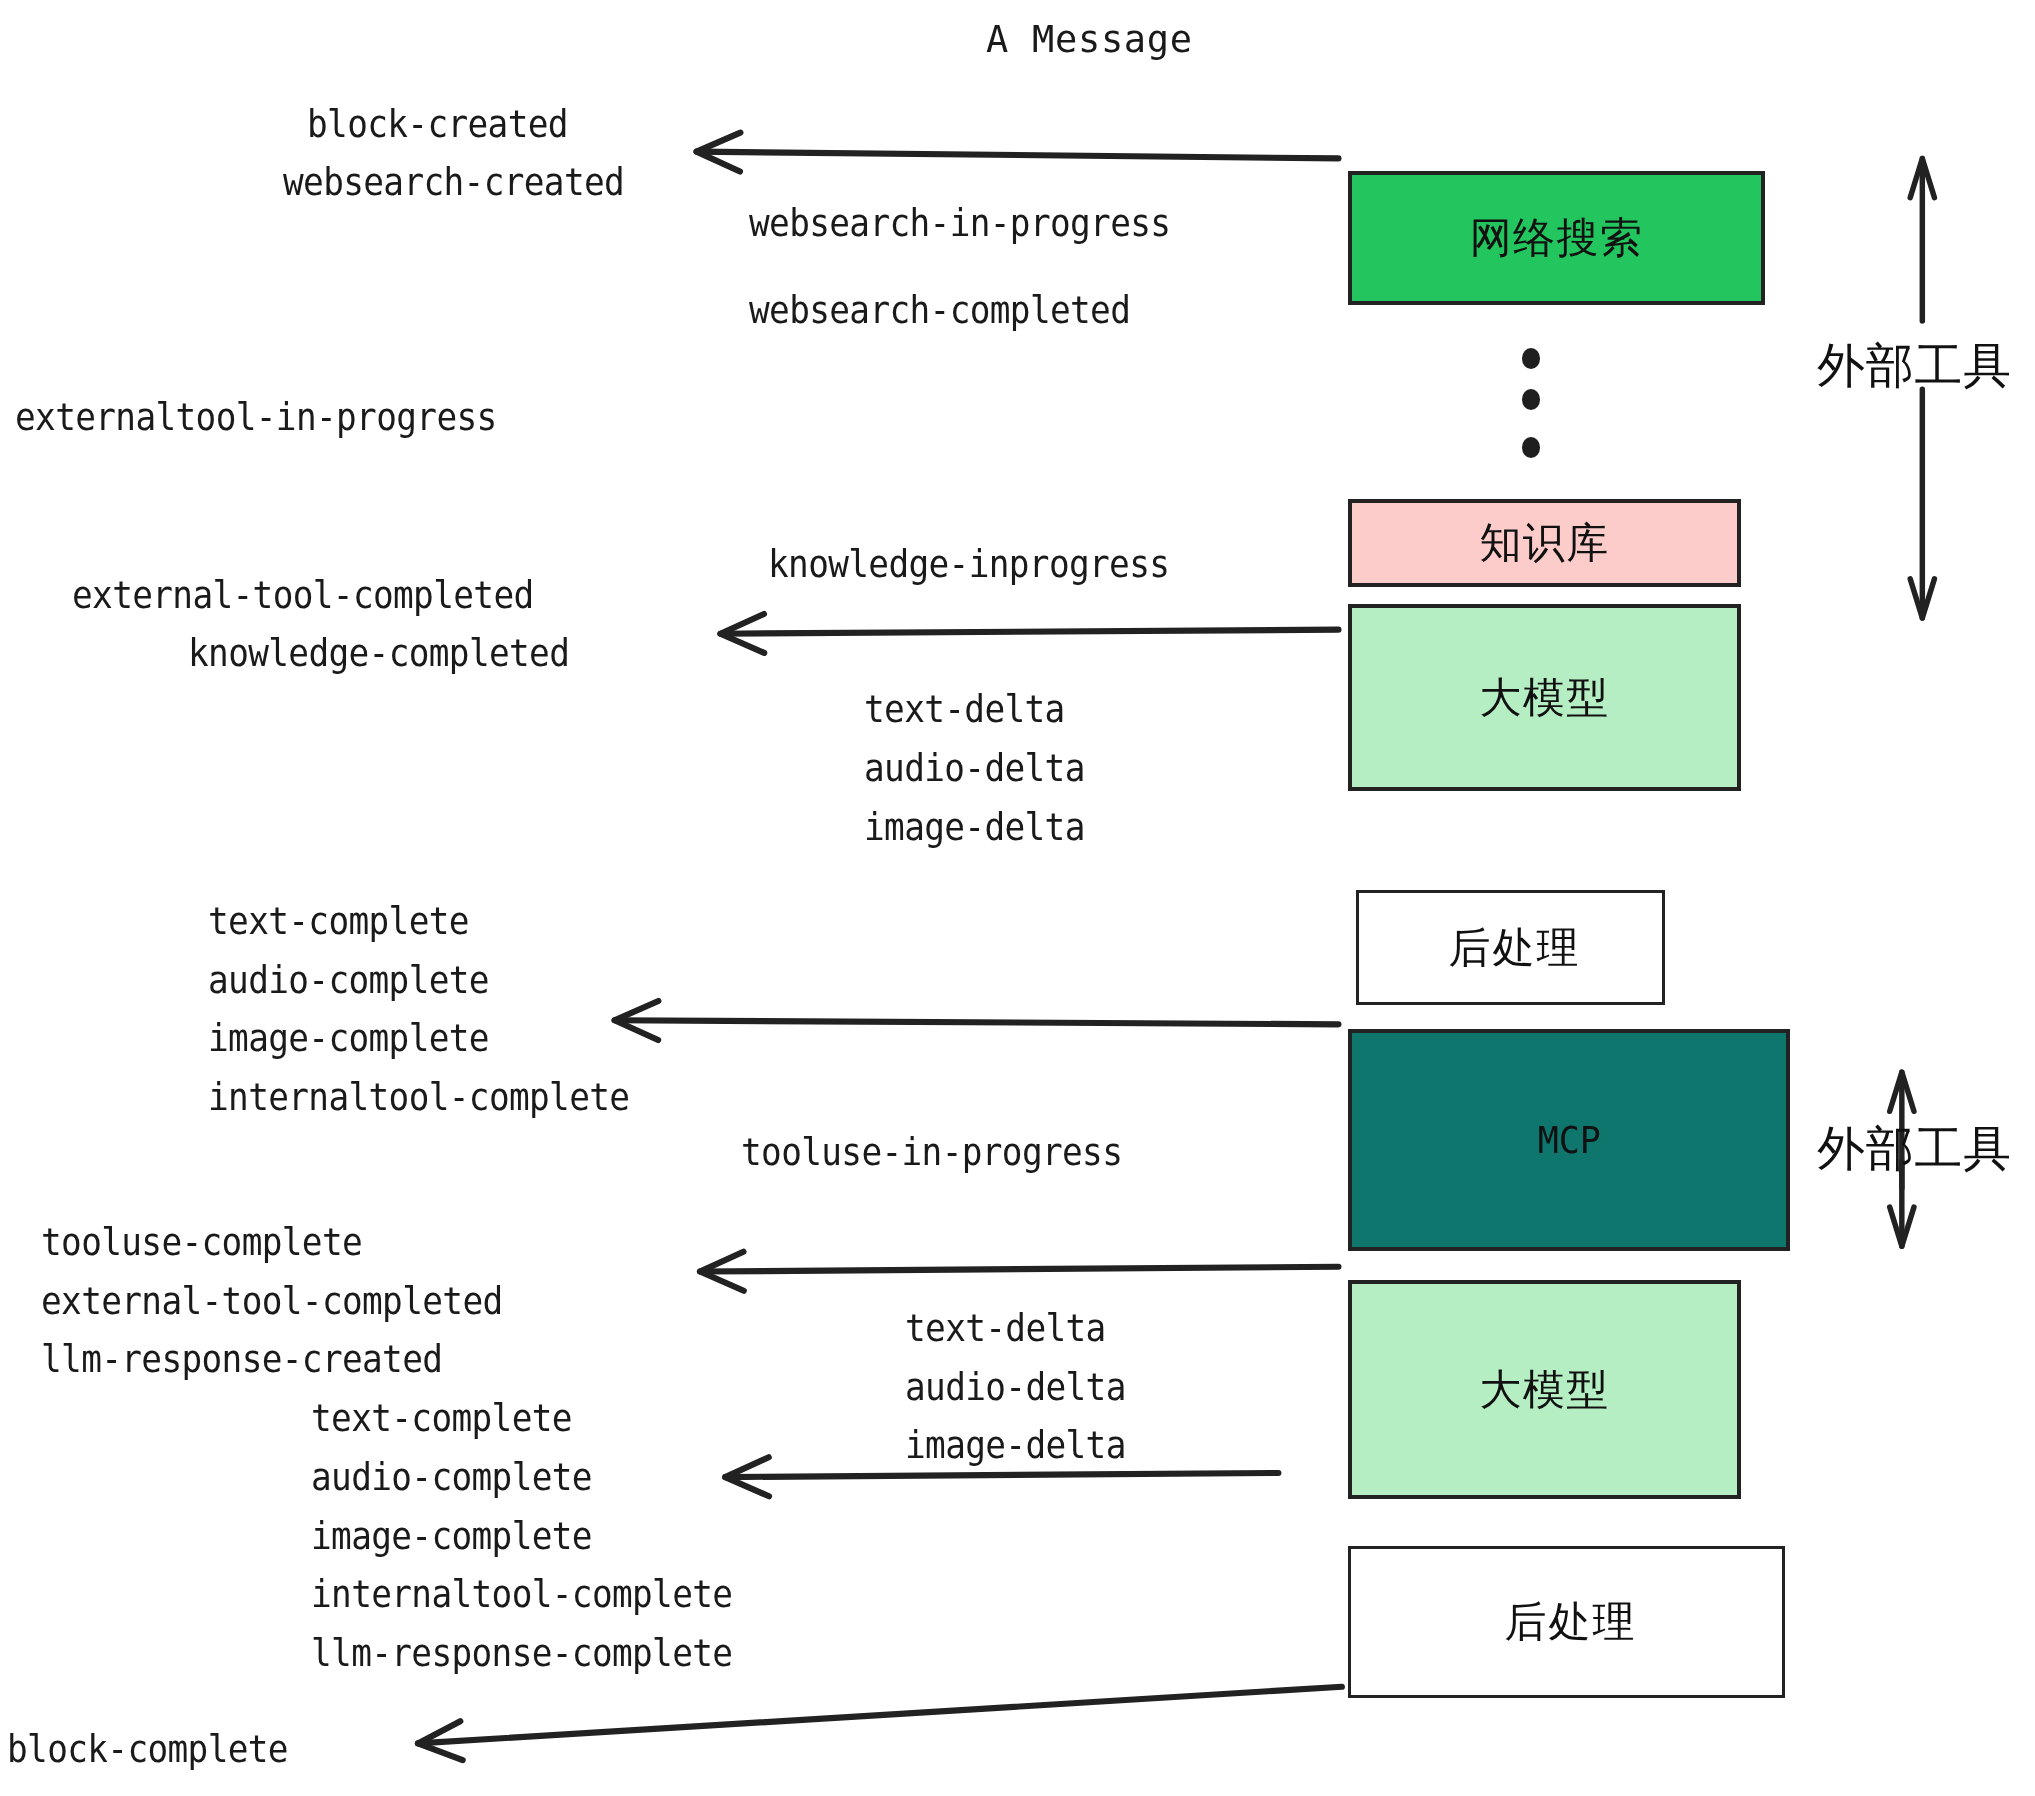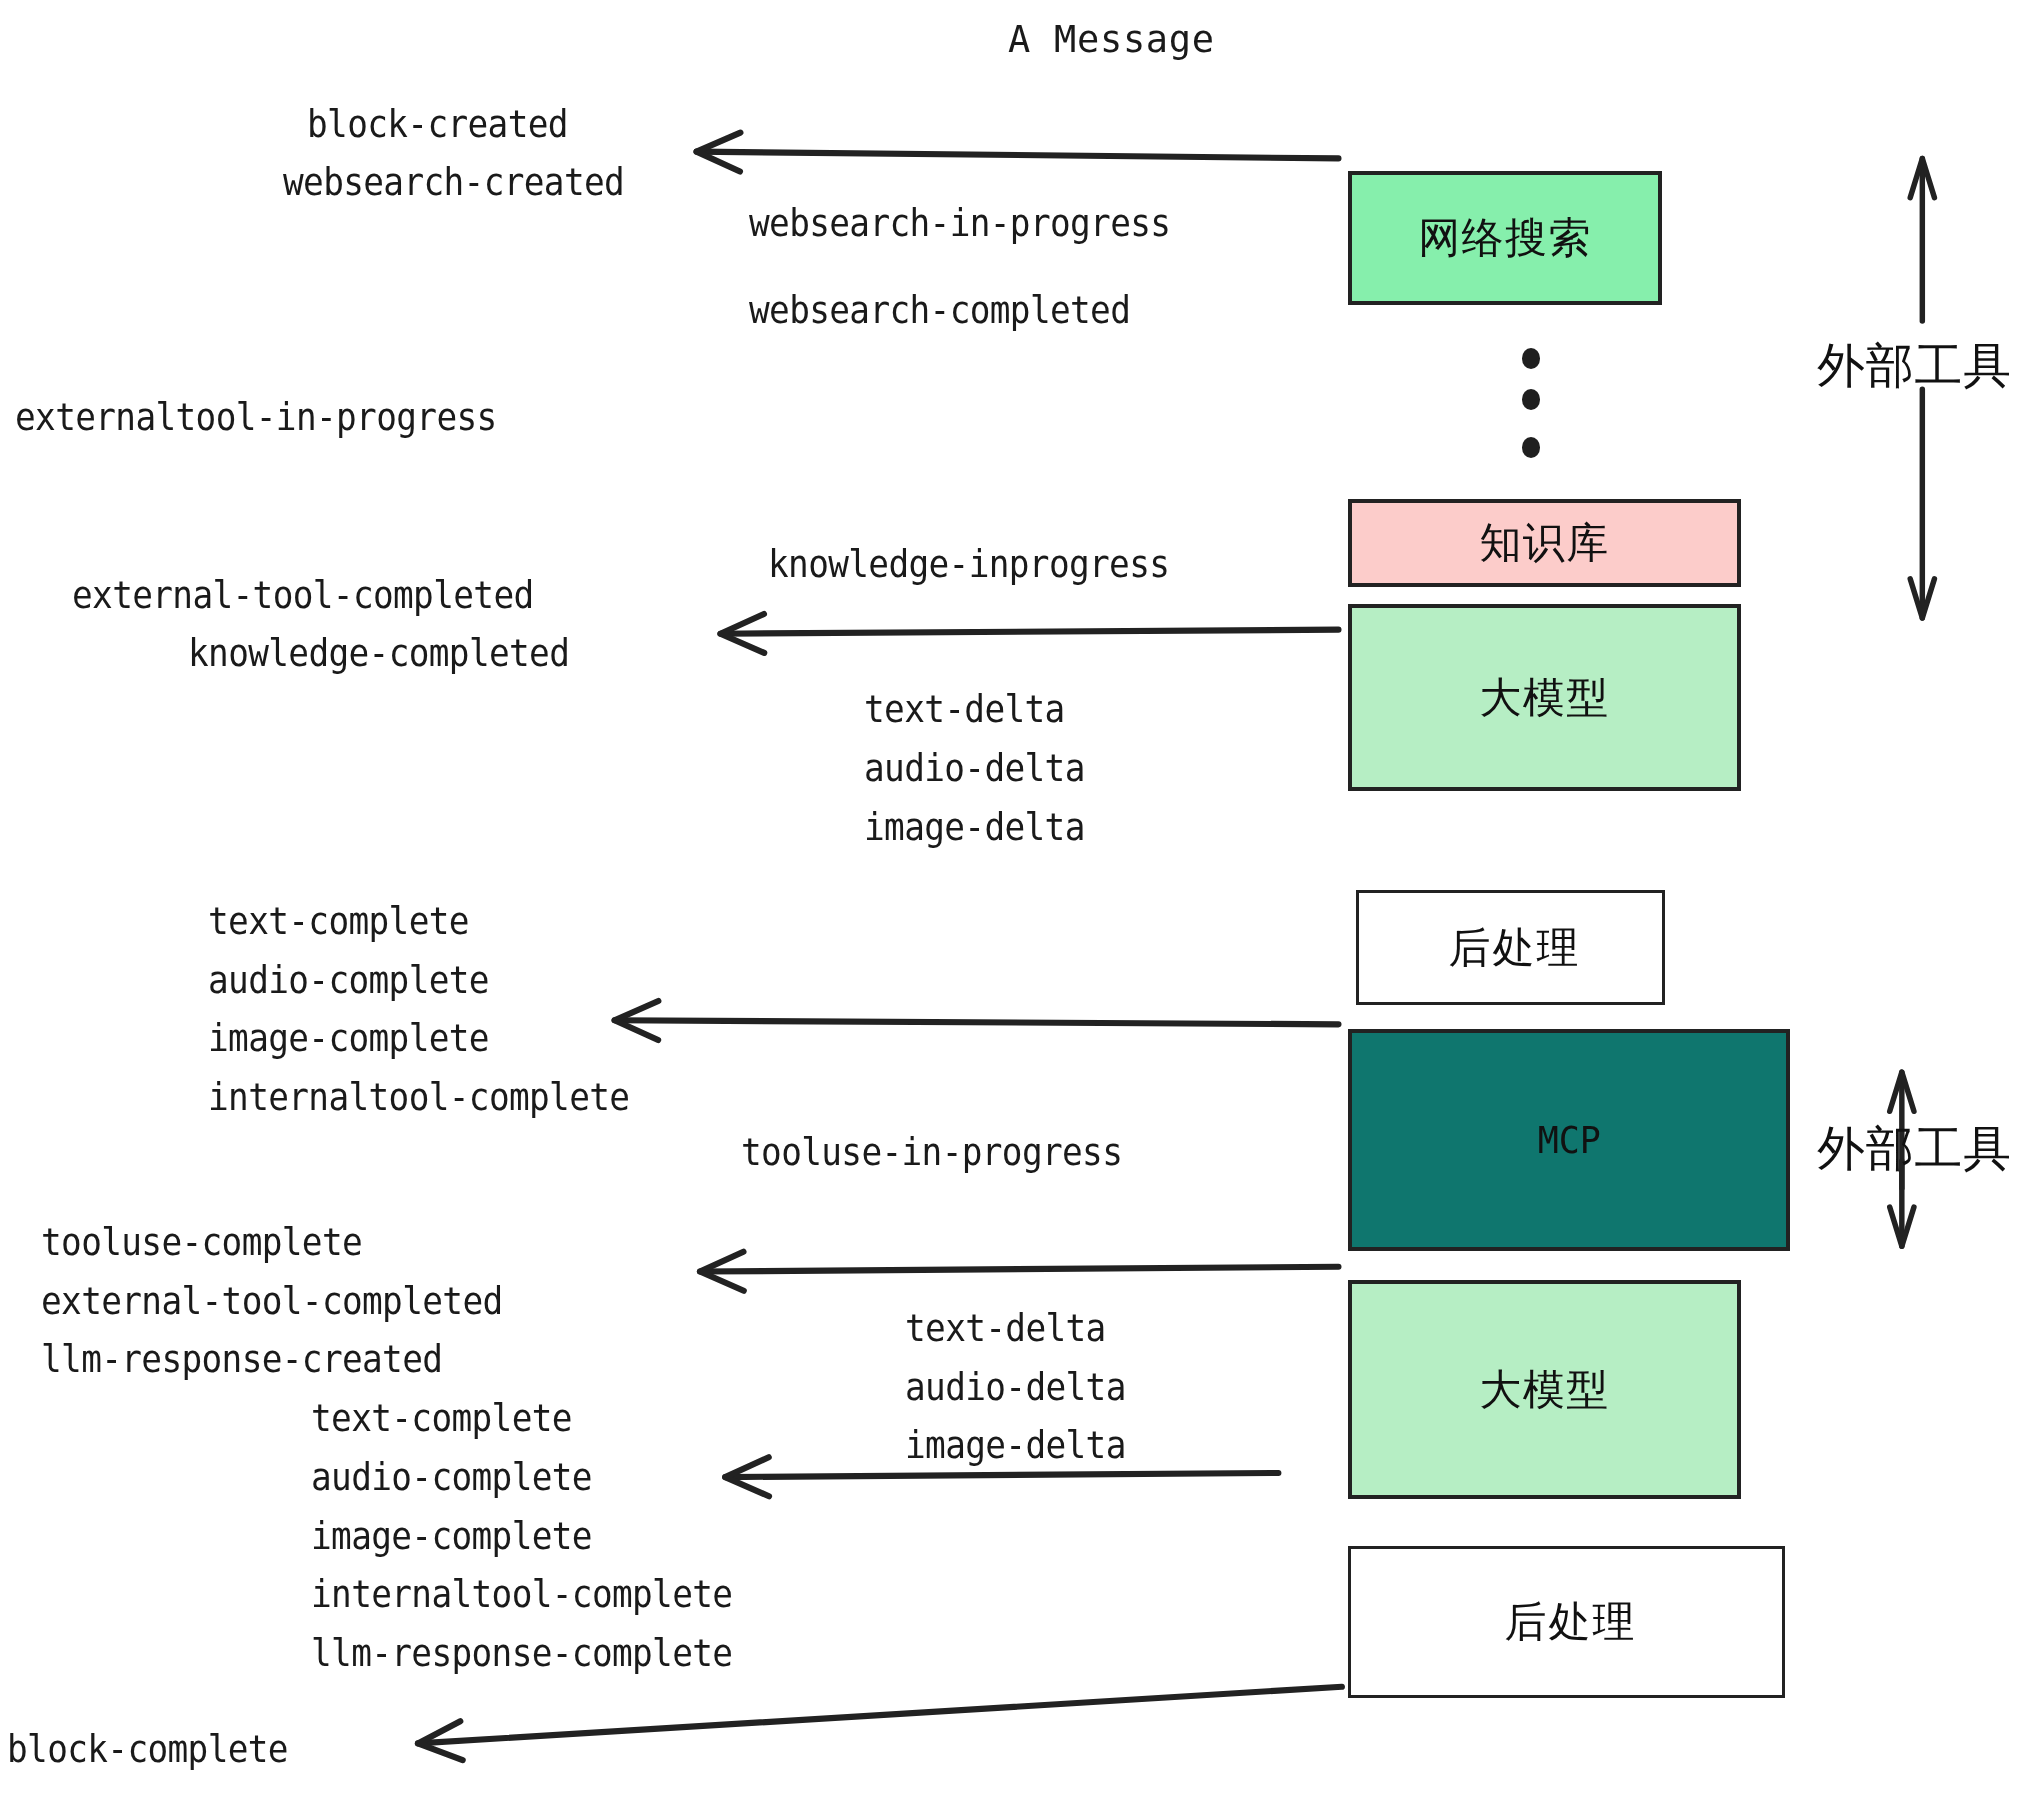--- a/index.html
+++ b/index.html
@@ -99,21 +99,21 @@
     width: 2035px;
     height: 1796px;
     pointer-events: none;
   }
 </style>
 </head>
 <body>
 
 <div id="canvas">
 
-  <div class="title" style="left:986px; top:20.5px;margin-left:22px;">A Message</div>
+  <div class="title" style="left:986px; top:20.5px;">A Message</div>
 
   <svg id="arrows" viewBox="0 0 2980 2630">
       <line x1="1960" y1="232" x2="1020" y2="222" stroke="#222222" stroke-width="9" stroke-linecap="round"></line>
       <path d="M 1083.608975101074 251.22153805998127 L 1020 222 L 1084.216243541164 194.1383046915319" fill="none" stroke="#222222" stroke-width="9" stroke-linecap="round" stroke-linejoin="round"></path>
       <line x1="1960" y1="922" x2="1055" y2="928" stroke="#222222" stroke-width="9" stroke-linecap="round"></line>
       <path d="M 1119.1040538953844 956.1188597595572 L 1055 928 L 1118.7255884222766 899.0336508991103" fill="none" stroke="#222222" stroke-width="9" stroke-linecap="round" stroke-linejoin="round"></path>
       <line x1="1960" y1="1500" x2="900" y2="1494" stroke="#222222" stroke-width="9" stroke-linecap="round"></line>
       <path d="M 963.7536390382971 1522.904558626184 L 900 1494 L 964.0767647869509 1465.819009697355" fill="none" stroke="#222222" stroke-width="9" stroke-linecap="round" stroke-linejoin="round"></path>
       <line x1="1960" y1="1855" x2="1025" y2="1862" stroke="#222222" stroke-width="9" stroke-linecap="round"></line>
       <path d="M 1089.128121311709 1890.0639280399364 L 1025 1862 L 1088.7007480009033 1832.9790643823221" fill="none" stroke="#222222" stroke-width="9" stroke-linecap="round" stroke-linejoin="round"></path>
@@ -125,21 +125,21 @@
       <path d="M 2797.2687876003197 289.32018934753637 L 2815 232 L 2832.7312123996803 289.32018934753637" fill="none" stroke="#222222" stroke-width="8" stroke-linecap="round" stroke-linejoin="round"></path>
       <line x1="2815" y1="570" x2="2815" y2="905" stroke="#222222" stroke-width="8" stroke-linecap="round"></line>
       <path d="M 2832.7312123996803 847.6798106524636 L 2815 905 L 2797.2687876003197 847.6798106524636" fill="none" stroke="#222222" stroke-width="8" stroke-linecap="round" stroke-linejoin="round"></path>
       <line x1="2785" y1="1740" x2="2785" y2="1570" stroke="#222222" stroke-width="8" stroke-linecap="round"></line>
       <path d="M 2767.2687876003197 1627.3201893475364 L 2785 1570 L 2802.7312123996803 1627.3201893475364" fill="none" stroke="#222222" stroke-width="8" stroke-linecap="round" stroke-linejoin="round"></path>
       <line x1="2785" y1="1700" x2="2785" y2="1825" stroke="#222222" stroke-width="8" stroke-linecap="round"></line>
       <path d="M 2802.7312123996803 1767.6798106524636 L 2785 1825 L 2767.2687876003197 1767.6798106524636" fill="none" stroke="#222222" stroke-width="8" stroke-linecap="round" stroke-linejoin="round"></path>
     </svg>
 
   <div id="nodes-layer">
-      <div class="node" style="left: 1348px; top: 171px; width: 314px; height: 134px; background: #86efac; text-align: center;">
+      <div class="node" style="left: 1348px; top: 171px; width: 417px; height: 134px; background: #22c55e; text-align: center;">
         <span class="node-label">网络搜索</span>
       </div>
       <div class="node" style="left: 1348px; top: 499px; width: 393px; height: 88px; background: rgb(252, 204, 202);">
         <span class="node-label">知识库</span>
       </div>
       <div class="node" style="left: 1348px; top: 604px; width: 393px; height: 187px; background: rgb(182, 238, 196);">
         <span class="node-label">大模型</span>
       </div>
       <div class="node plain" style="left: 1356px; top: 890px; width: 309px; height: 115px; background: rgb(255, 255, 255);">
         <span class="node-label">后处理</span>

